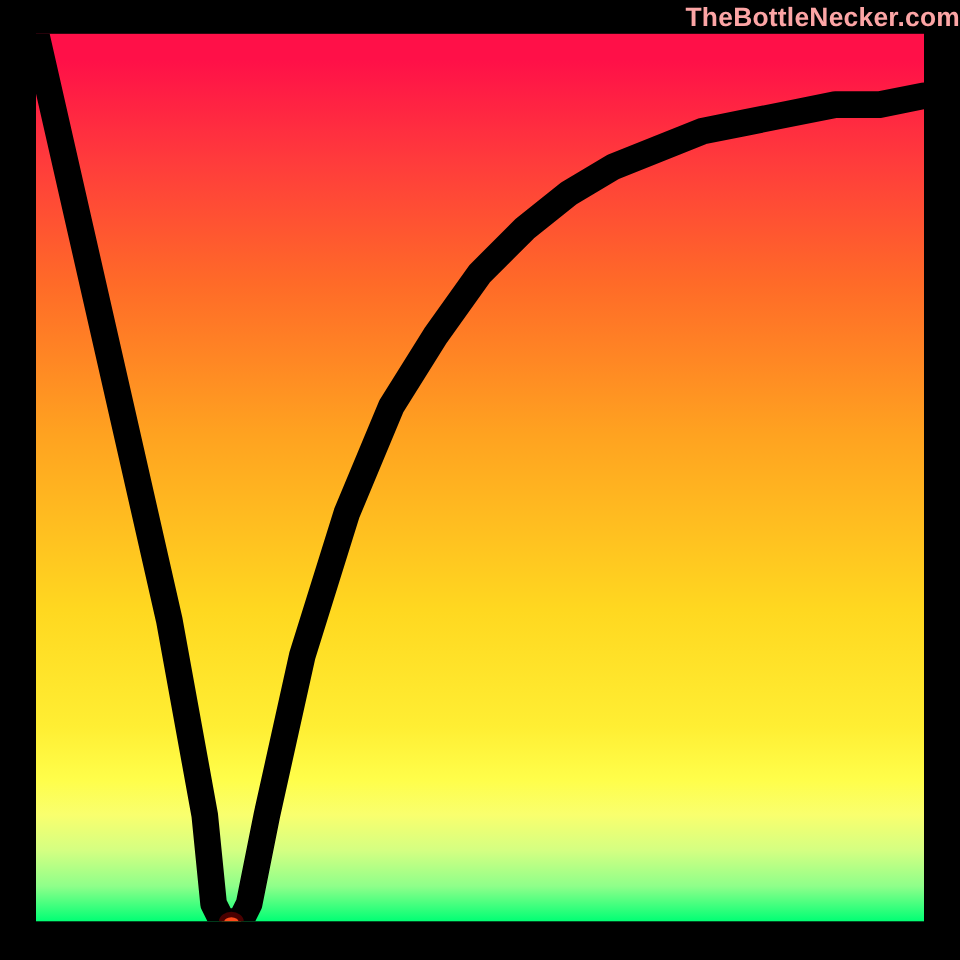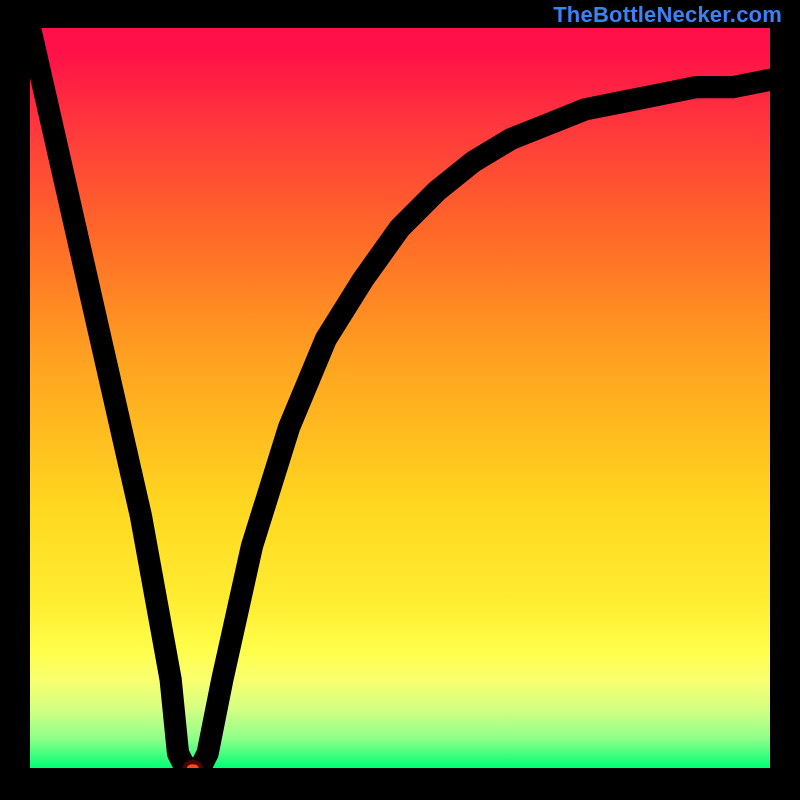--- a/index.html
+++ b/index.html
@@ -12,22 +12,22 @@
   }
   .container {
     position: relative;
     width: 800px;
     height: 800px;
     background: #000;
   }
   .watermark {
     position: absolute;
     top: 2px;
-    right: 18px;
-    color: #3b82f6;
+    right: 0;
+    color: #fca5a5;
     font-size: 22px;
     font-weight: 600;
     z-index: 5;
     letter-spacing: 0.2px;
   }
   .plot-area {
     position: absolute;
     left: 30px;
     top: 28px;
     width: 740px;

